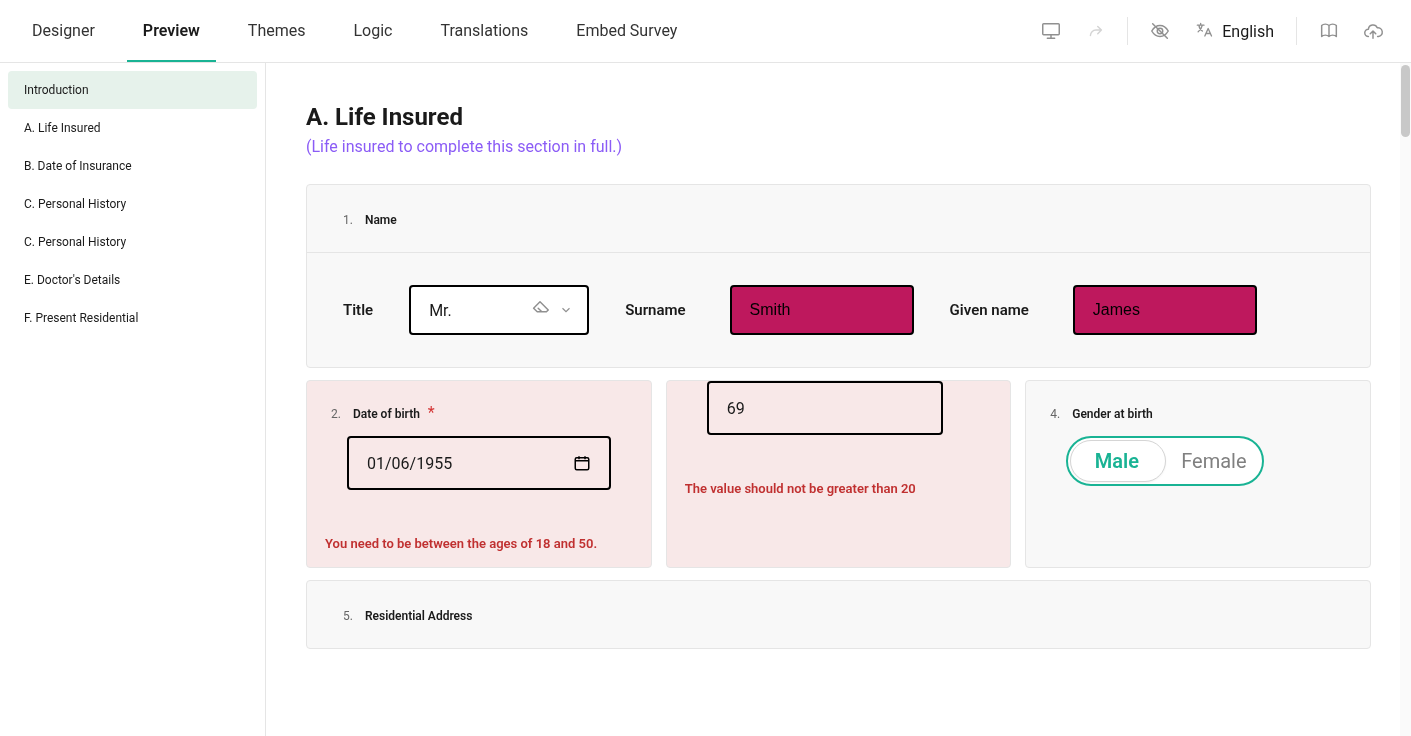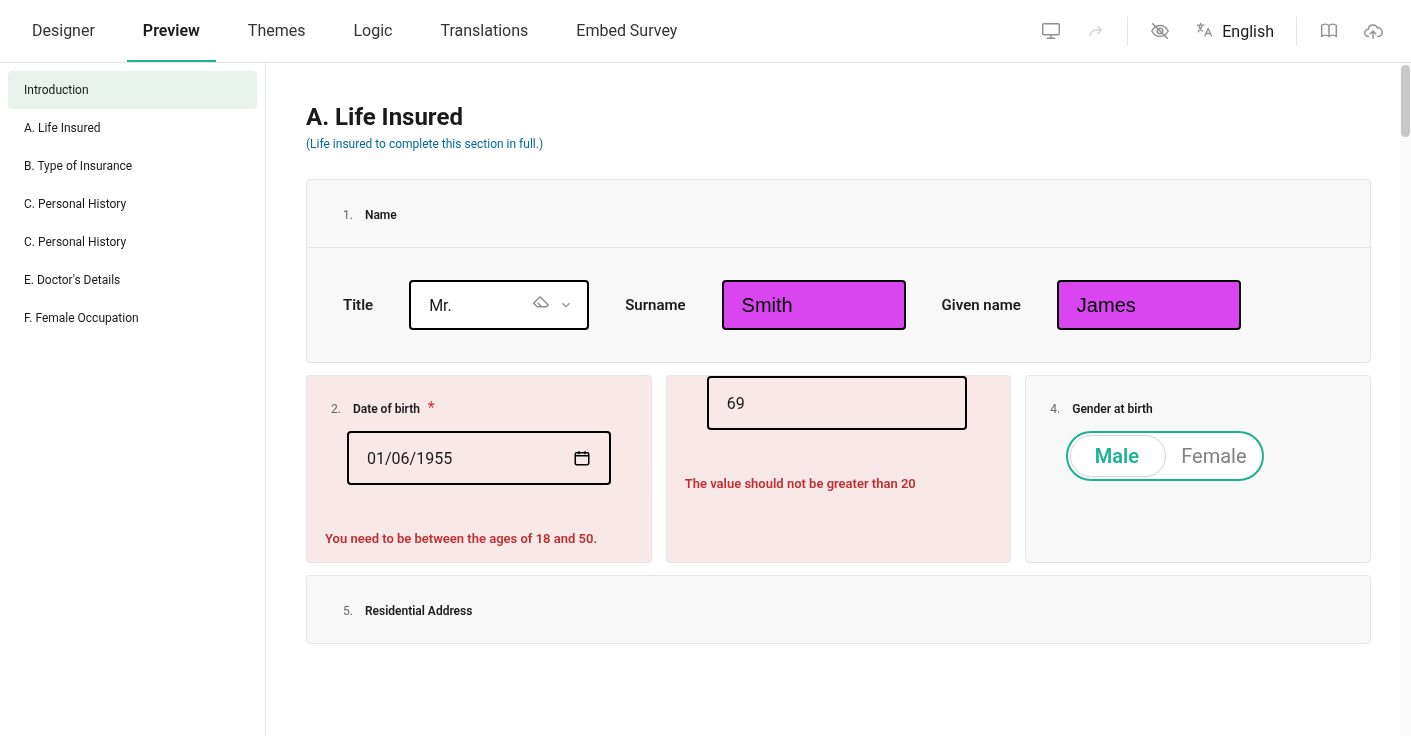--- a/index.html
+++ b/index.html
@@ -119,22 +119,22 @@
     border-radius: 5px;
   }
 
   
   .section-title {
     font-size: 24px;
     font-weight: 700;
     margin-bottom: 6px;
   }
   .section-sub {
-    color: #0369a1;
-    font-size: 12px;
+    color: #8b5cf6;
+    font-size: 16px;
     margin-bottom: 28px;
   }
 
   
   .panel {
     border: 1px solid #e5e5e5;
     background: #f8f8f8;
     border-radius: 4px;
     margin-bottom: 12px;
   }
@@ -176,23 +176,24 @@
     background: #fff;
     width: 180px;
     gap: 4px;
   }
   .select-text { flex: 1; font-size: 16px; }
   .text-input {
     border: 2px solid #000;
     border-radius: 4px;
     height: 50px;
     padding: 0 18px;
-    background: #d946ef;
-    font-size: 20px;
+    background: #be185d;
+    font-size: 16px;
     width: 184px;
+    margin-left: 8px;
   }
   .wide-input { width: 184px; }
 
   
   .card-row {
     display: flex;
     gap: 14px;
     margin-bottom: 12px;
   }
   .card {
@@ -216,21 +217,21 @@
     display: flex;
     align-items: center;
     border: 2px solid #000;
     border-radius: 4px;
     height: 54px;
     padding: 0 18px;
     background: transparent;
     width: 264px;
     justify-content: space-between;
   }
-  .age-input { width: 260px; background: transparent; }
+  .age-input { width: 236px; background: transparent; }
   .err-msg {
     color: #c03030;
     font-size: 13px;
     padding: 16px 18px;
     font-weight: 600;
   }
   .req-star { color: #d43535; margin-left: 4px; }
 
   
   .gender-toggle {
@@ -320,25 +321,25 @@
         </svg>
     </div>
   </div>
 </div>
 
 <div class="main">
 
   <div class="sidebar">
     <div class="sidebar-item active">Introduction</div>
     <div class="sidebar-item">A. Life Insured</div>
-    <div class="sidebar-item">B. Type of Insurance</div>
+    <div class="sidebar-item">B. Date of Insurance</div>
     <div class="sidebar-item">C. Personal History</div>
     <div class="sidebar-item">C. Personal History</div>
     <div class="sidebar-item">E. Doctor's Details</div>
-    <div class="sidebar-item">F. Female Occupation</div>
+    <div class="sidebar-item">F. Present Residential</div>
   </div>
 
   <div class="content">
     <div class="scrollbar-track">
       <div class="scrollbar-thumb"></div>
     </div>
     <div class="content-inner">
 
       <div class="section-title">A. Life Insured</div>
       <div class="section-sub">(Life insured to complete this section in full.)</div>

